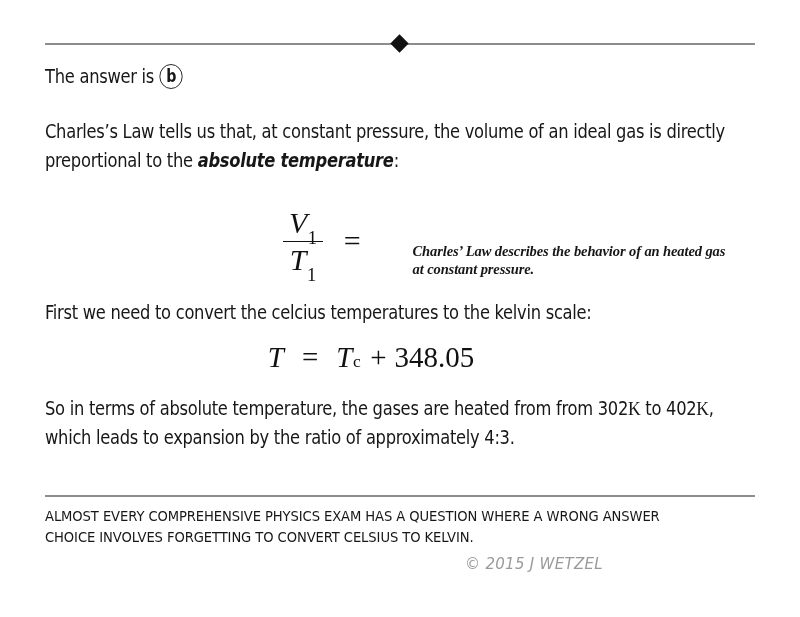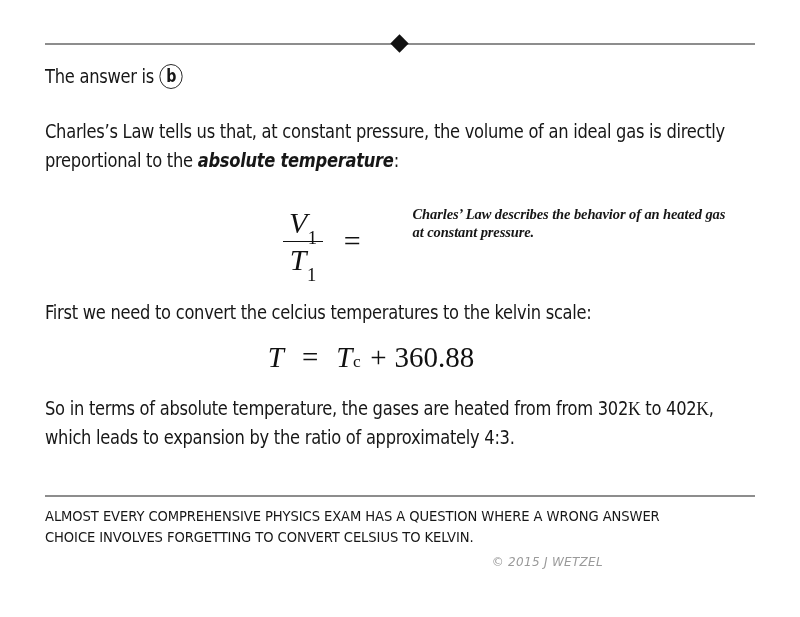--- a/index.html
+++ b/index.html
@@ -103,21 +103,21 @@
     padding-bottom: 1px;
     box-sizing: border-box;
   }
 
   .gap-1 { height: 26px; }
   .gap-2 { height: 20px; }
 
   
   .eq-row {
     display: flex;
-    align-items: flex-start;
+    align-items: flex-end;
     margin-top: 30px;
     padding-left: 235px;
   }
   .eq-math {
     font-family: "Liberation Serif", serif;
     font-size: 30px;
     color: #111;
     display: flex;
     align-items: center;
   }
@@ -203,21 +203,21 @@
     letter-spacing: -0.1px;
     transform: scaleX(0.9);
     transform-origin: left top;
   }
   .copyright {
     position: absolute;
     right: 45px;
     top: 555px;
     font-family: "DejaVu Sans", sans-serif;
     font-style: italic;
-    font-size: 12px;
+    font-size: 15px;
     color: #9a9a9a;
     letter-spacing: 0.3px;
   }
 </style>
 </head>
 <body>
 
 <div class="page">
 
   <div class="top-rule-wrap">
@@ -254,21 +254,21 @@
 
     <div class="para">First we need to convert the celcius temperatures to the kelvin scale:</div>
 
     <div class="eq-center">
       <span class="eq-math">
         <span class="var">T</span>
         <span class="eq-op">=</span>
         <span class="var">T</span>
           <span class="sub">c</span>
         <span style="margin:0 8px 0 10px;">+</span>
-        <span>360.88</span>
+        <span>348.05</span>
       </span>
     </div>
 
     <div class="gap-2"></div>
 
     <div class="para">
       <span>So in terms of absolute temperature, the gases are heated from from 302</span><span class="serif-k">K</span><span> to 402</span><span class="serif-k">K</span><span>, which leads to expansion by the ratio of approximately 4:3.</span>
     </div>
 
   </div>

